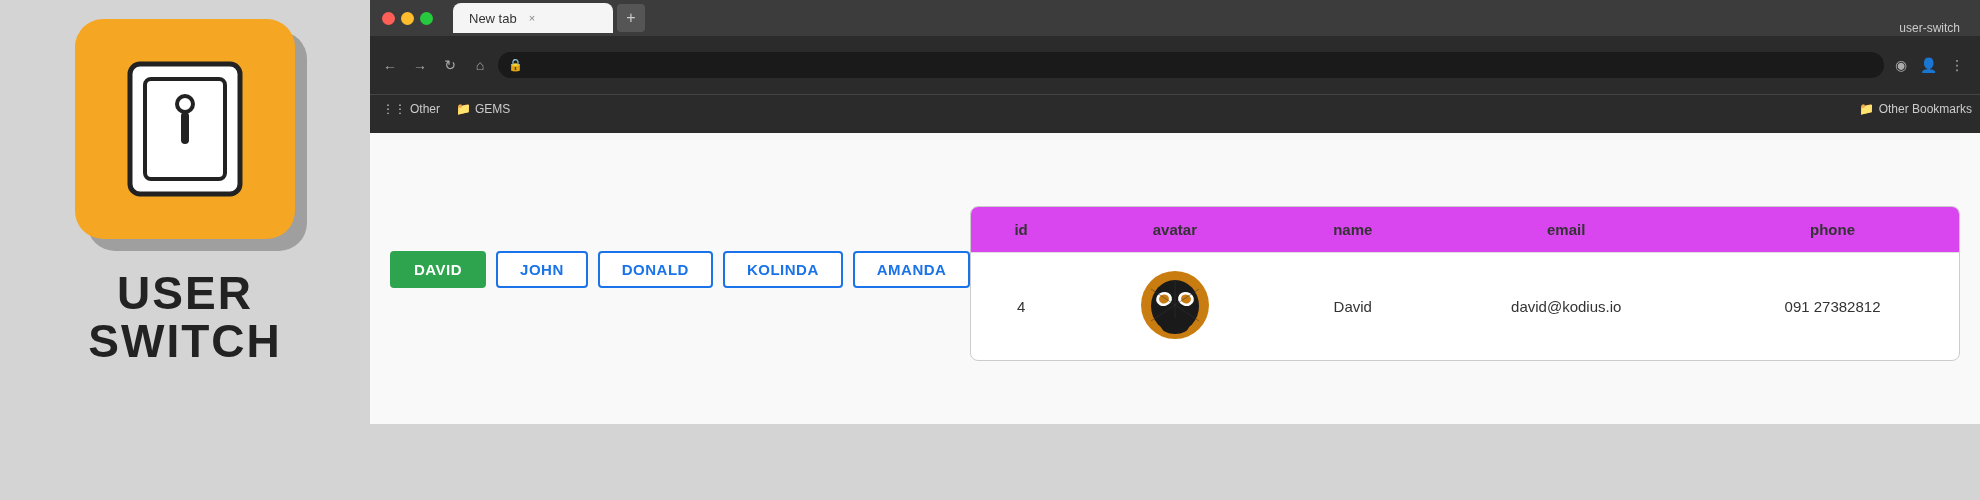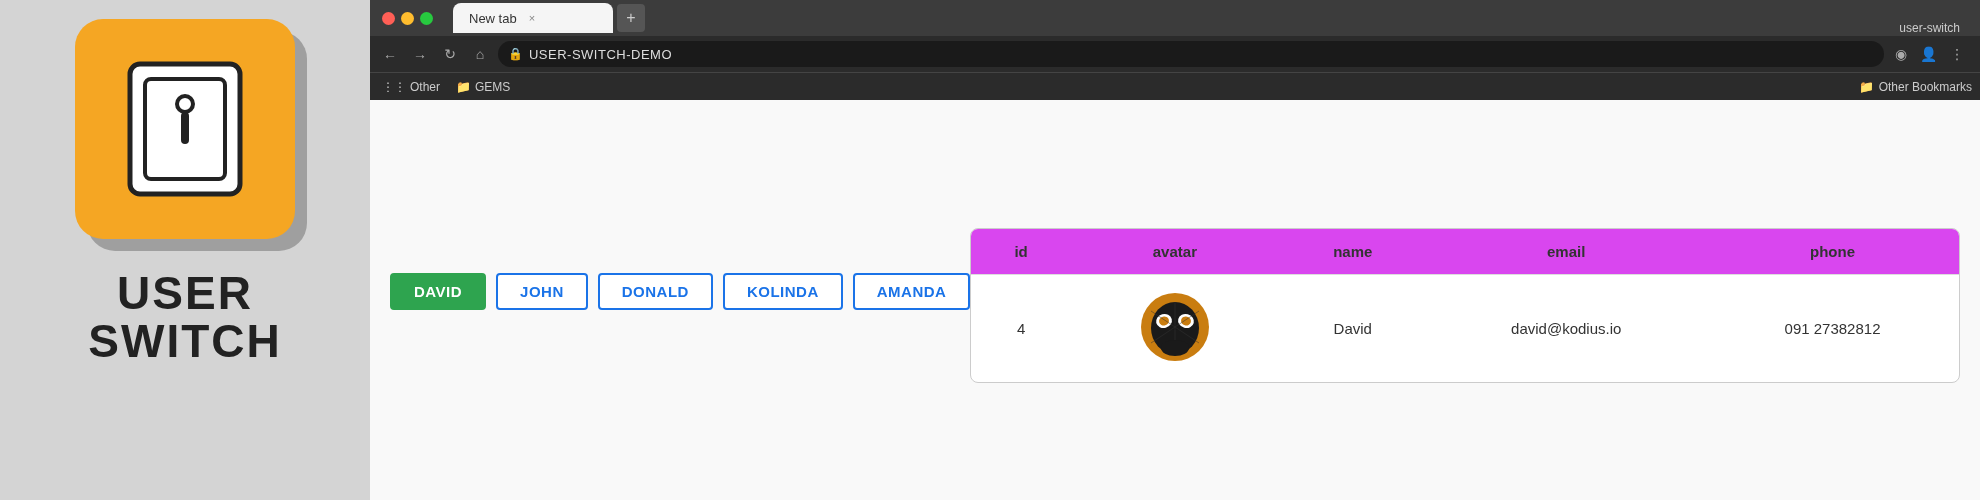--- a/index.html
+++ b/index.html
@@ -51,24 +51,25 @@
       color: #222;
       text-align: center;
       letter-spacing: 2px;
       line-height: 1.05;
       text-transform: uppercase;
     }
 
     
     .browser-panel {
       flex: 1;
-      height: 500px;
+      height: 424px;
       display: flex;
       flex-direction: column;
       background: #2b2b2b;
+      gap: 11px;
     }
 
     
     .browser-titlebar {
       height: 36px;
       background: #3c3c3c;
       display: flex;
       align-items: center;
       padding: 0 12px;
       gap: 8px;
@@ -353,21 +354,20 @@
     <div class="browser-window-title">user-switch</div>
   </div>
 
   <div class="browser-addressbar">
     <div class="nav-btn">←</div>
     <div class="nav-btn">→</div>
     <div class="nav-btn">↻</div>
     <div class="nav-btn">⌂</div>
     <div class="address-input-wrap">
       <span class="address-lock">🔒</span>
-      <span class="address-text">USER-SWITCH-DEMO</span>
     </div>
     <div class="browser-actions">
       <div class="browser-action-btn">◉</div>
       <div class="browser-action-btn">👤</div>
       <div class="browser-action-btn">⋮</div>
     </div>
   </div>
 
   <div class="bookmarks-bar">
     <div class="bookmark-item">

